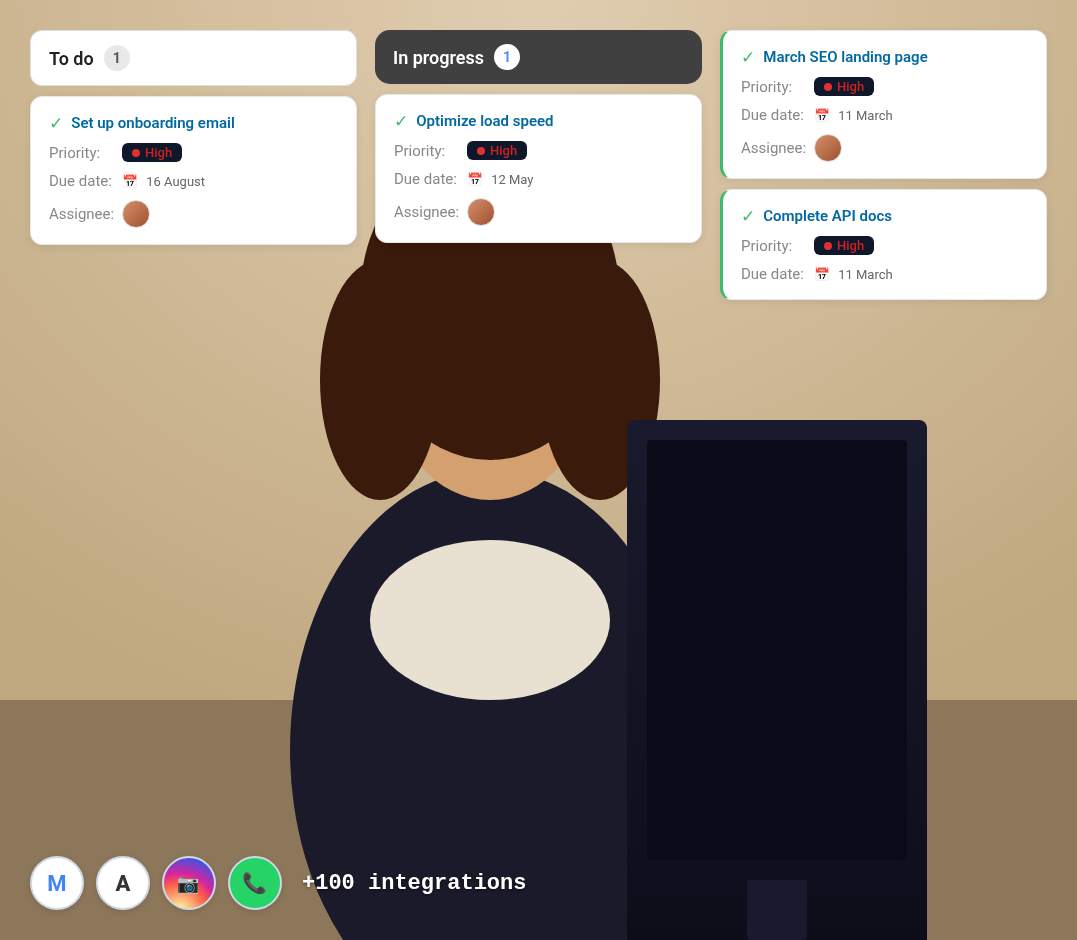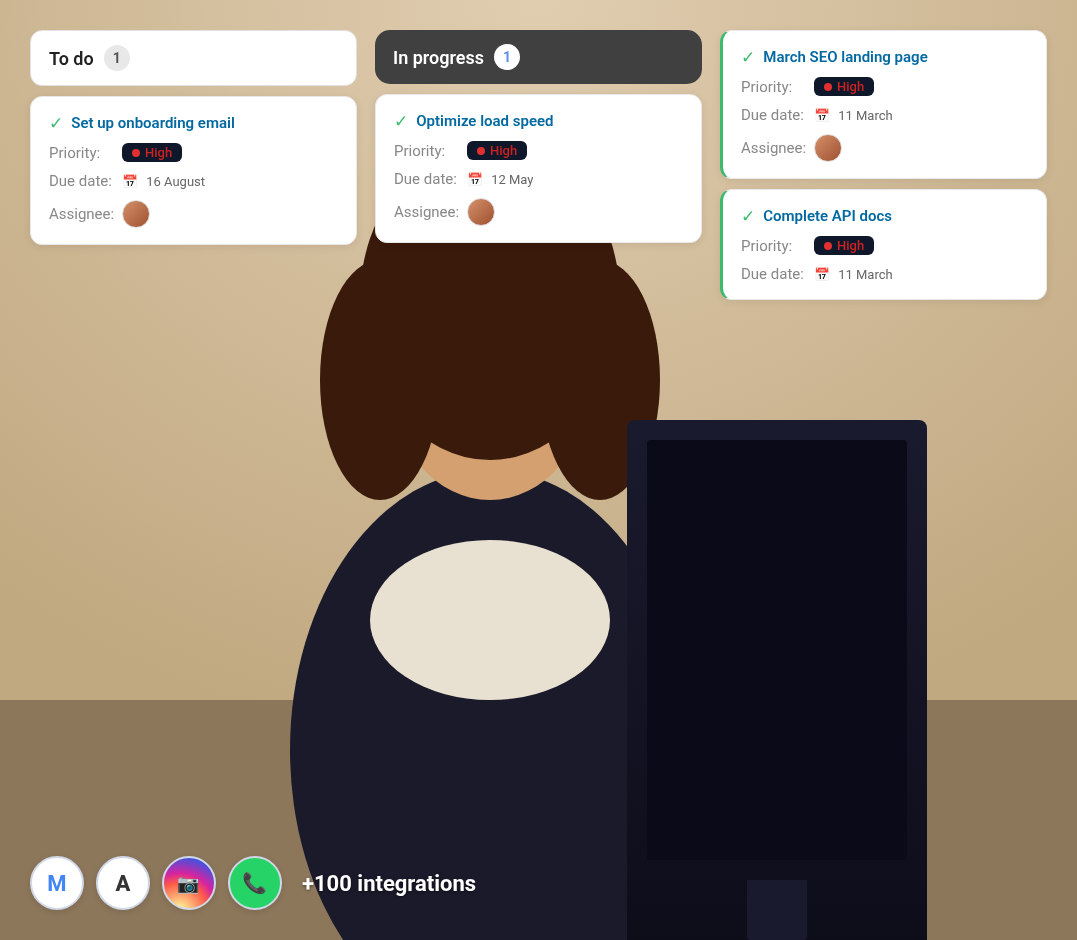--- a/index.html
+++ b/index.html
@@ -205,20 +205,21 @@
       box-shadow: 0 2px 6px rgba(0,0,0,0.12);
       cursor: pointer;
     }
 
     .bottom-text {
       color: #ffffff;
       font-size: 22px;
       font-weight: 700;
       margin-left: 8px;
       text-shadow: 0 1px 3px rgba(0,0,0,0.5);
+      font-family: Liberation Mono, monospace;
     }
 
     
     .gmail-m {
       font-size: 22px;
       font-weight: 700;
     }
     .gmail-m span:nth-child(1) { color: #4285f4; }
     .gmail-m span:nth-child(2) { color: #ea4335; }
     .gmail-m span:nth-child(3) { color: #fbbc04; }

